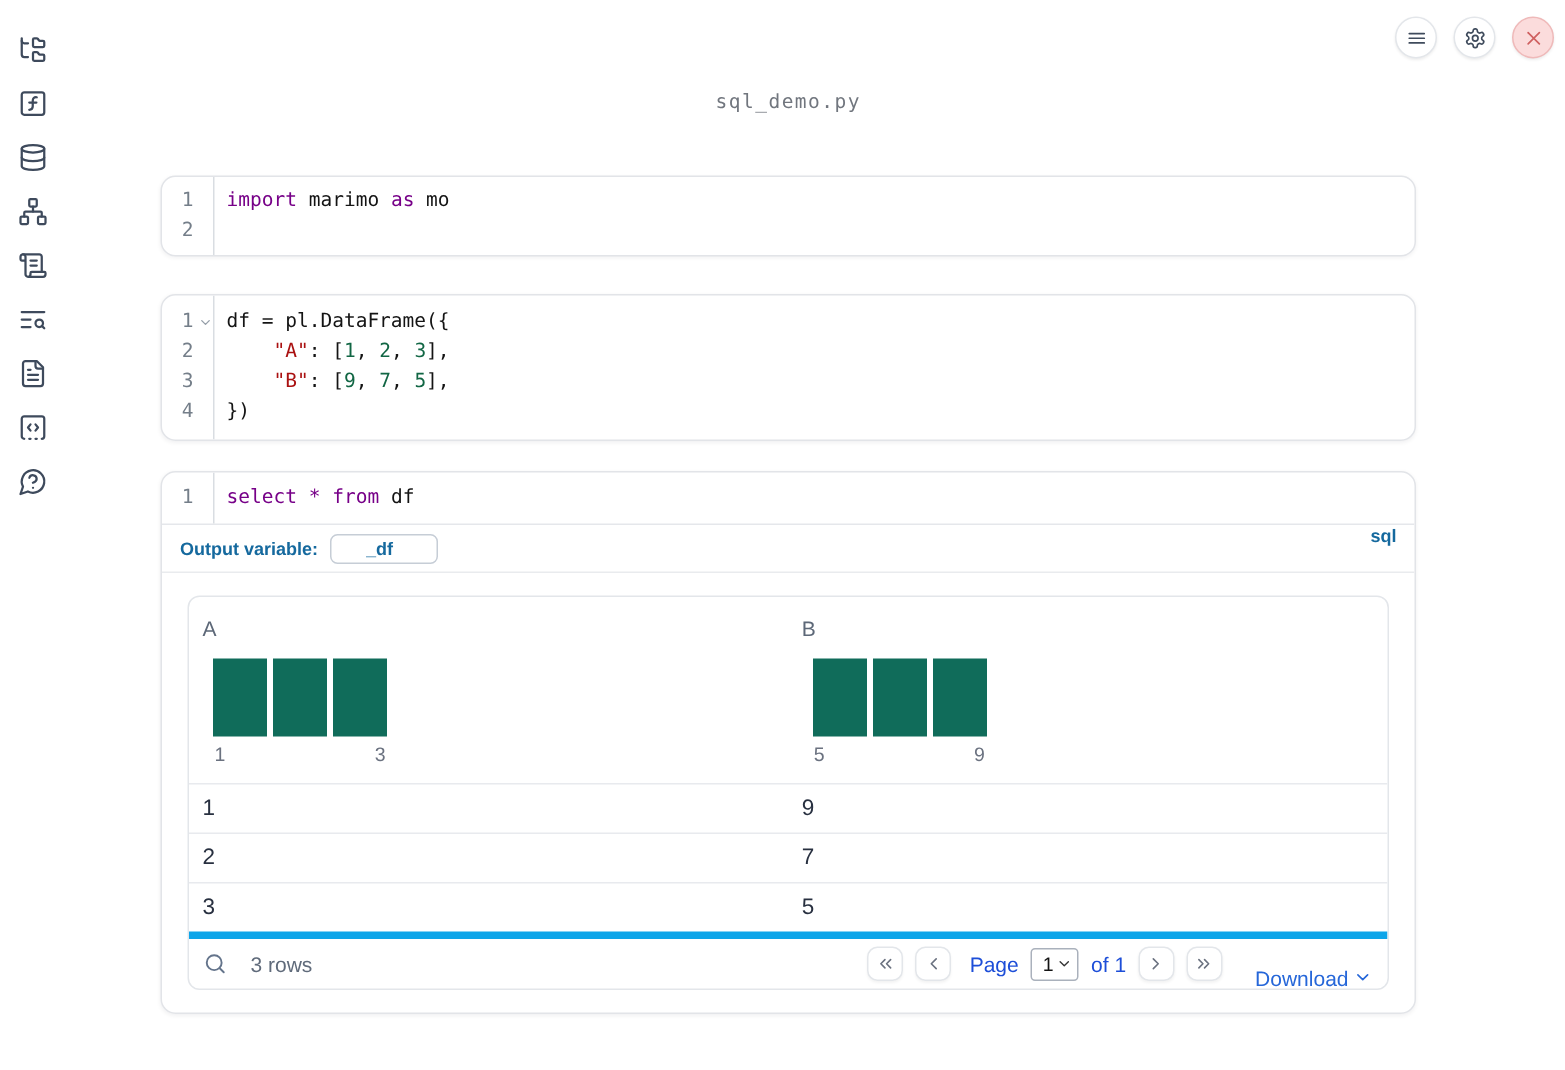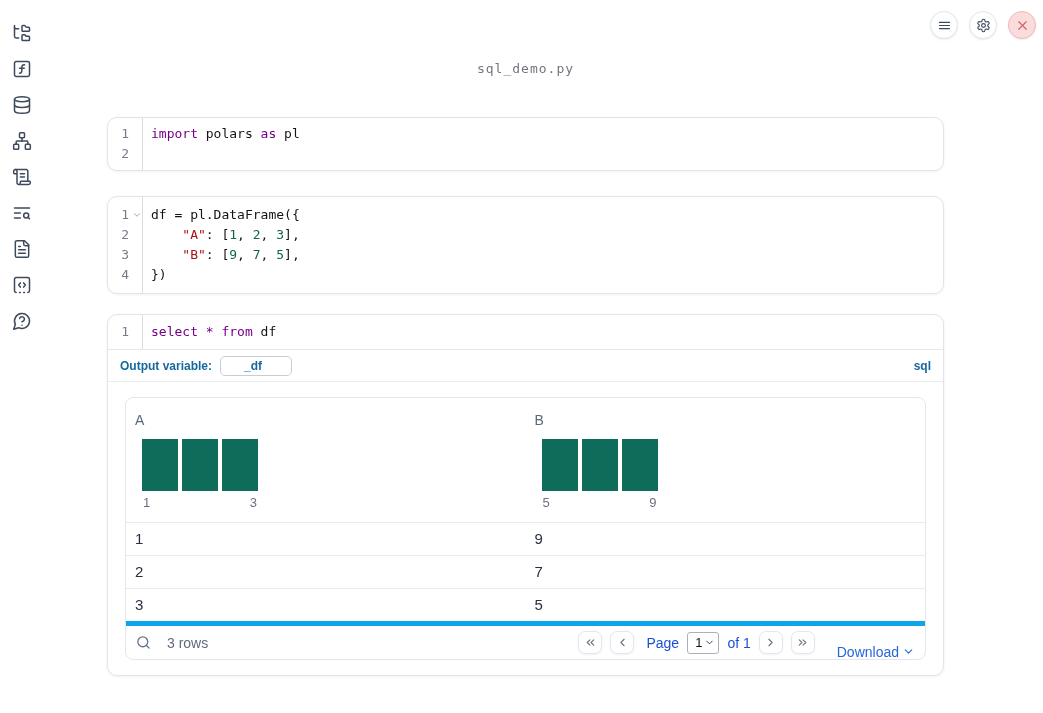--- a/index.html
+++ b/index.html
@@ -46,21 +46,21 @@
   .code-line { height:20px; }
   .pad6 .gutter, .pad6 .code-lines { padding-top:6px; padding-bottom:6px; }
   .pad8 .gutter, .pad8 .code-lines { padding-top:8px; padding-bottom:8px; }
   .pad7 .gutter, .pad7 .code-lines { padding-top:7px; padding-bottom:7px; }
   .tok-keyword { color:var(--tok-keyword,#770088); }
   .tok-string  { color:var(--tok-string,#aa1111); }
   .tok-number  { color:var(--tok-number,#116644); }
   .tok-plain   { color:#141414; }
 
   
-  .sql-footer { display:flex; justify-content:space-between; align-items:center;
+  .sql-footer { display:flex; justify-content:space-between; 
     height:33px; border-top:1px solid #e5e7eb; border-bottom:1px solid #e9ebee; padding:0 12px; }
   .outvar-group { display:flex; align-items:center; }
   .outvar-label { font-size:12px; font-weight:bold; color:var(--accent-blue,#15699e); }
   .outvar-input { width:72px; height:20px; margin-left:8px; border:1px solid #c6cdd6;
     border-radius:5px; font-family:"Liberation Sans",sans-serif; font-size:12px;
     font-weight:bold; color:var(--accent-blue,#15699e); padding:0 23px; }
   .sql-label { font-size:12px; font-weight:bold; color:var(--accent-blue,#15699e); }
 
   
   .output-area { padding:15px 17px; }
@@ -215,21 +215,21 @@
   <div class="nb-title">sql_demo.py</div>
 
   <div class="cells">
 
     <div class="cell c1">
       <div class="code-area pad6">
         <div class="gutter">
             <div class="gutter-line">1</div>
             <div class="gutter-line">2</div>
           </div>
-        <div class="code-lines"><div class="code-line"><span class="tok-keyword">import</span><span class="tok-plain"> polars </span><span class="tok-keyword">as</span><span class="tok-plain"> pl</span></div></div>
+        <div class="code-lines"><div class="code-line"><span class="tok-keyword">import</span><span class="tok-plain"> marimo </span><span class="tok-keyword">as</span><span class="tok-plain"> mo</span></div></div>
       </div>
     </div>
 
     <div class="cell c2">
       <div class="code-area pad8">
         <div class="gutter">
             <div class="gutter-line">1<span class="fold-chevron">
                 <svg viewBox="0 0 24 24">
                   <path d="m6 9 6 6 6-6"></path>
                 </svg>

